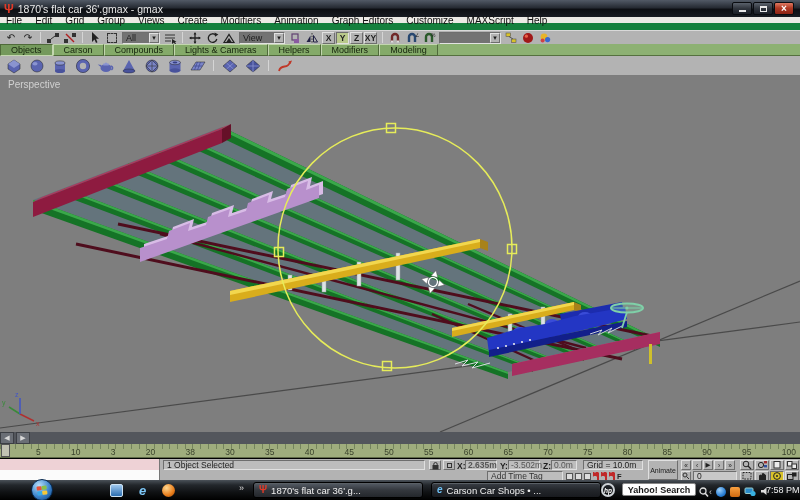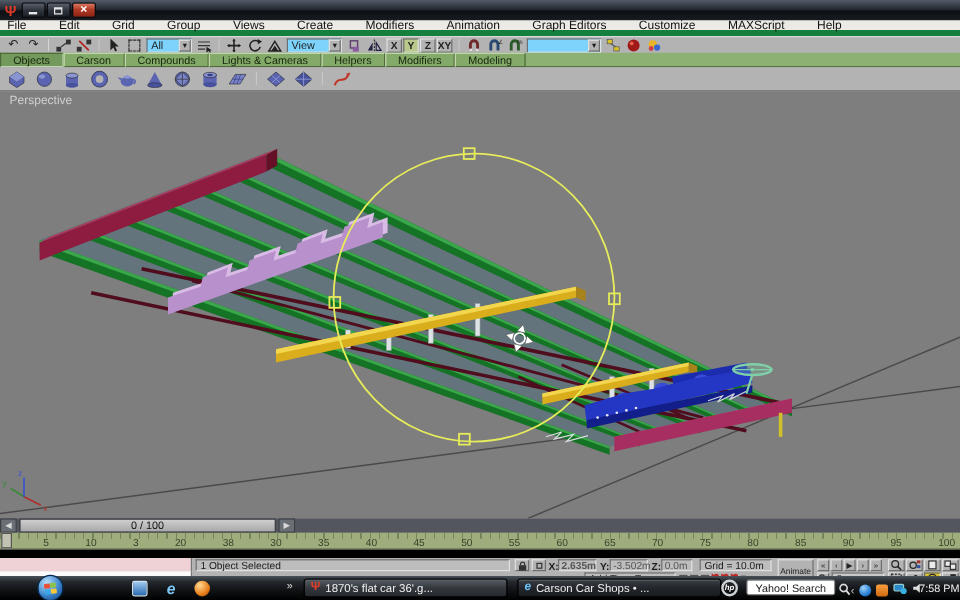--- a/index.html
+++ b/index.html
@@ -17,31 +17,31 @@
   .winbtns{display:flex;gap:1px;margin-right:2px;}
   .wb{width:20px;height:13px;border-radius:2px;border:1px solid #0a0c10;
       background:linear-gradient(#5a616b,#30353d 50%,#1b1f26);display:flex;align-items:center;justify-content:center;}
   .wb .bar{width:7px;height:2px;background:#e8e8e8;margin-top:5px;}
   .wb .box{width:7px;height:6px;border:1px solid #e8e8e8;border-top-width:2px;}
   .wb-close{background:linear-gradient(#e07a62,#b03a24 45%,#8c2314);}
   .wb-close span{color:#fff;font-size:10px;line-height:10px;font-weight:bold;}
 
   
   .menubar{position:absolute;left:0;top:17px;width:800px;height:13px;background:#eceae5;
-    border-bottom:5px solid #15803d;display:flex;align-items:center;padding-left:6px;gap:27px;}
+    border-bottom:7px solid #15803d;display:flex;align-items:center;padding-left:6px;gap:13px;}
   .mi{font-size:10px;color:#111;}
 
   
   .tb1{position:absolute;left:0;top:30px;width:800px;height:14px;background:#b3b3b3;
     border-top:1px solid #d9d9d9;display:flex;align-items:center;padding-left:4px;gap:3px;}
   .ti{display:inline-flex;align-items:center;justify-content:center;width:14px;height:12px;
       font-size:10px;color:#222;}
   .ti svg{display:block;}
   .sep{width:1px;height:11px;background:#8a8a8a;border-right:1px solid #d5d5d5;margin:0 2px;}
-  .dd{height:12px;background:#7dd3fc;border:1px solid;border-color:#6e6e6e #e2e2e2 #e2e2e2 #6e6e6e;
+  .dd{height:12px;background:#737373;border:1px solid;border-color:#6e6e6e #e2e2e2 #e2e2e2 #6e6e6e;
       display:flex;align-items:center;font-size:9px;padding-left:3px;position:relative;}
   .dd .dv{flex:1;}
   .dd .da{width:10px;height:10px;background:#b3b3b3;border:1px solid;border-color:#e2e2e2 #6e6e6e #6e6e6e #e2e2e2;
       font-size:7px;display:flex;align-items:center;justify-content:center;margin-right:0;}
   .regionbox{width:10px;height:10px;border:1px dashed #333;}
   .axbtn{width:13px;height:12px;border:1px solid;border-color:#e0e0e0 #6e6e6e #6e6e6e #e0e0e0;
       background:#b3b3b3;font-size:8.5px;display:flex;align-items:center;justify-content:center;font-weight:bold;color:#222;}
   .axbtn.active{background:#b9c98b;border-color:#6e6e6e #e0e0e0 #e0e0e0 #6e6e6e;}
   .axgroup{display:flex;gap:1px;}
 
@@ -73,21 +73,21 @@
   
   .ruler{position:absolute;left:0;top:444px;width:800px;height:14px;background:#9fad7d;
     border-bottom:1px solid #5f6a48;
     background-image:repeating-linear-gradient(90deg,#74845c 0 1px,transparent 1px 7.7px);
     background-size:100% 5px;background-repeat:no-repeat;}
   .ruler-marker{position:absolute;left:1px;top:0;width:9px;height:13px;background:#c2c2b2;border:1px solid #555;}
   .ruler-labels{position:absolute;left:36px;top:3px;width:760px;display:flex;justify-content:space-between;}
   .rl{font-size:8.5px;color:#39412b;}
 
   
-  .status{position:absolute;left:0;top:458px;width:800px;height:38px;background:#b3b3b3;border-top:7px solid #000000;}
+  .status{position:absolute;left:0;top:458px;width:800px;height:38px;background:#b3b3b3;border-top:1px solid #000000;}
   .raised{background:#b3b3b3;border:1px solid;border-color:#e0e0e0 #6e6e6e #6e6e6e #e0e0e0;}
   .sunken{background:#bdbdbd;border:1px solid;border-color:#6e6e6e #e0e0e0 #e0e0e0 #6e6e6e;}
   .st{position:absolute;font-size:8.5px;}
   .listener-pink{left:0;top:0;width:160px;height:11px;background:#eed2d6;border-right:1px solid #777;}
   .listener-white{left:0;top:11px;width:160px;height:11px;background:#fbfbfb;border-right:1px solid #777;}
   .selfield{left:163px;top:1px;width:262px;height:10px;padding:0 3px;line-height:8px;}
   .prompt{left:164px;top:12px;width:330px;height:10px;color:#1a1a1a;white-space:nowrap;overflow:hidden;}
   .lockbtn{left:429px;top:1px;width:12px;height:10px;display:flex;align-items:center;justify-content:center;}
   .absbtn{left:443px;top:1px;width:12px;height:10px;display:flex;align-items:center;justify-content:center;}
   .absbtn i{display:block;width:5px;height:5px;border:1px solid #333;}
@@ -137,35 +137,36 @@
   .tb-btn.active{background:linear-gradient(#565d66,#34383e 50%,#24272c);}
   .tb-ic{font-size:10px;font-weight:bold;line-height:10px;}
   .tb-lb{color:#f0f0f0;font-size:9.5px;white-space:nowrap;overflow:hidden;}
   [data-name="taskbar-button-gmax"] .tb-ic{color:#e23a28;}
   [data-name="taskbar-button-ie"] .tb-ic{color:#6ec0f4;font-style:italic;}
   .hp{position:absolute;left:601px;top:3px;width:14px;height:14px;border-radius:50%;
     border:2px solid #cdd2d6;color:#fff;font-size:6.5px;font-weight:bold;font-style:italic;
     display:flex;align-items:center;justify-content:center;}
   .ysearch{position:absolute;left:622px;top:3px;width:74px;height:13px;background:#fff;border-radius:2px;
     border:1px solid #888;display:flex;align-items:center;justify-content:center;
-    font-size:9px;font-weight:normal;color:#181818;}
+    font-size:9px;font-weight:bold;color:#181818;}
   .mag{position:absolute;left:699px;top:4px;}
   .tray{position:absolute;left:709px;top:3px;display:flex;align-items:center;gap:4px;}
   .tr-chev{color:#ccc;font-size:9px;}
   .tr-blue{width:10px;height:10px;border-radius:50%;background:radial-gradient(circle at 35% 30%,#9fd0f8,#2a7fd4 60%,#0c4a90);}
   .tr-orange{width:10px;height:10px;border-radius:2px;background:linear-gradient(#f8a040,#d06a10);}
   .clock{position:absolute;left:766px;top:5px;color:#f0f0f0;font-size:9px;}
 </style>
 </head>
 <body>
 
 <div class="app" data-name="gmax-window">
 
   <div class="titlebar" data-name="title-bar">
     <span class="appicon" data-name="gmax-app-icon">Ψ</span>
+    <span class="wtitle" data-name="window-title">1870's flat car 36'.gmax - gmax</span>
     <span class="winbtns">
       <span class="wb" data-name="minimize-button">
           <span class="bar"></span>
         </span>
       <span class="wb" data-name="maximize-button">
           <span class="box"></span>
         </span>
       <span class="wb wb-close" data-name="close-button">
           <span>×</span>
         </span>
@@ -532,21 +533,20 @@
         <line x1="20" y1="338" x2="20" y2="322" stroke="#4055c8"></line>
         <text x="36" y="350" font-size="7" fill="#b03030" stroke="none">x</text>
         <text x="2" y="329" font-size="7" fill="#3a8a3a" stroke="none">y</text>
         <text x="15" y="321" font-size="7" fill="#4055c8" stroke="none">z</text>
       </g>
     </svg>
   </div>
 
   <div class="slider" data-name="time-slider-track">
     <span class="sl-arrow" data-name="time-slider-prev-icon">◀</span>
-    <span class="sl-btn" data-name="time-slider-button">0 / 100</span>
     <span class="sl-arrow sl-right" data-name="time-slider-next-icon">▶</span>
   </div>
 
   <div class="ruler" data-name="timeline-ruler">
     <span class="ruler-marker" data-name="frame-zero-marker"></span>
     <div class="ruler-labels">
         <span class="rl" data-name="timeline-frame-label">5</span>
         <span class="rl" data-name="timeline-frame-label">10</span>
         <span class="rl" data-name="timeline-frame-label">3</span>
         <span class="rl" data-name="timeline-frame-label">20</span>

